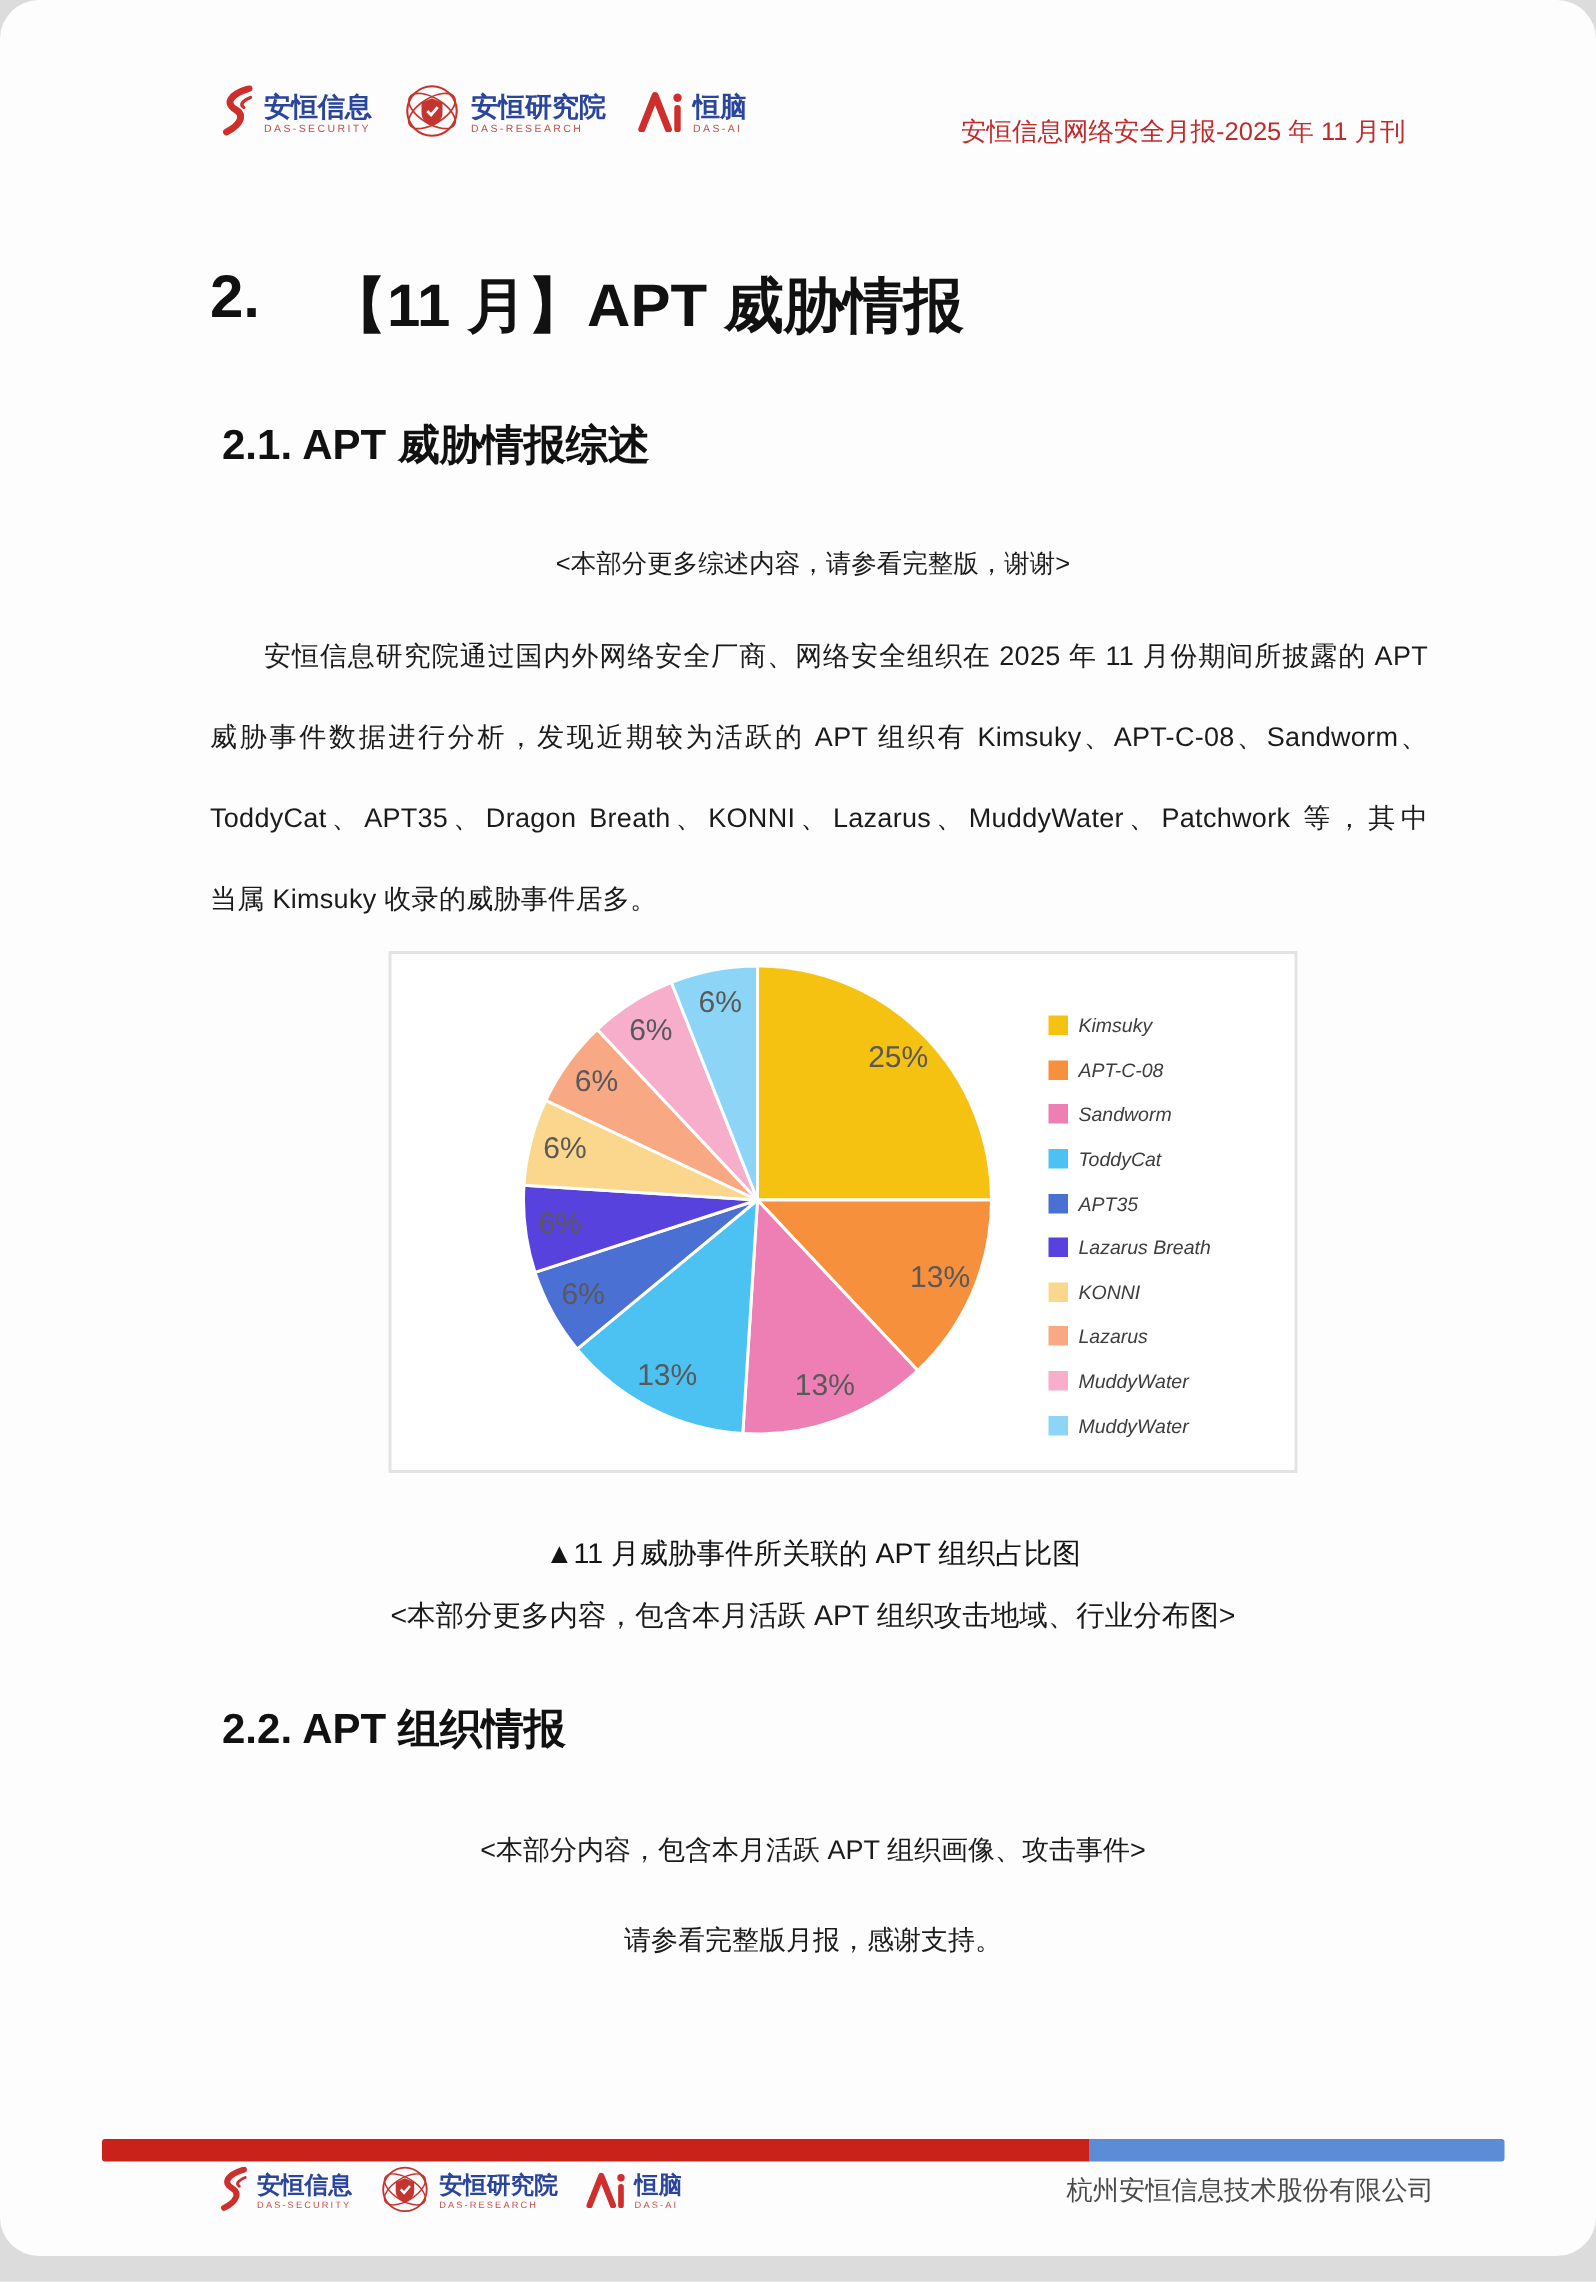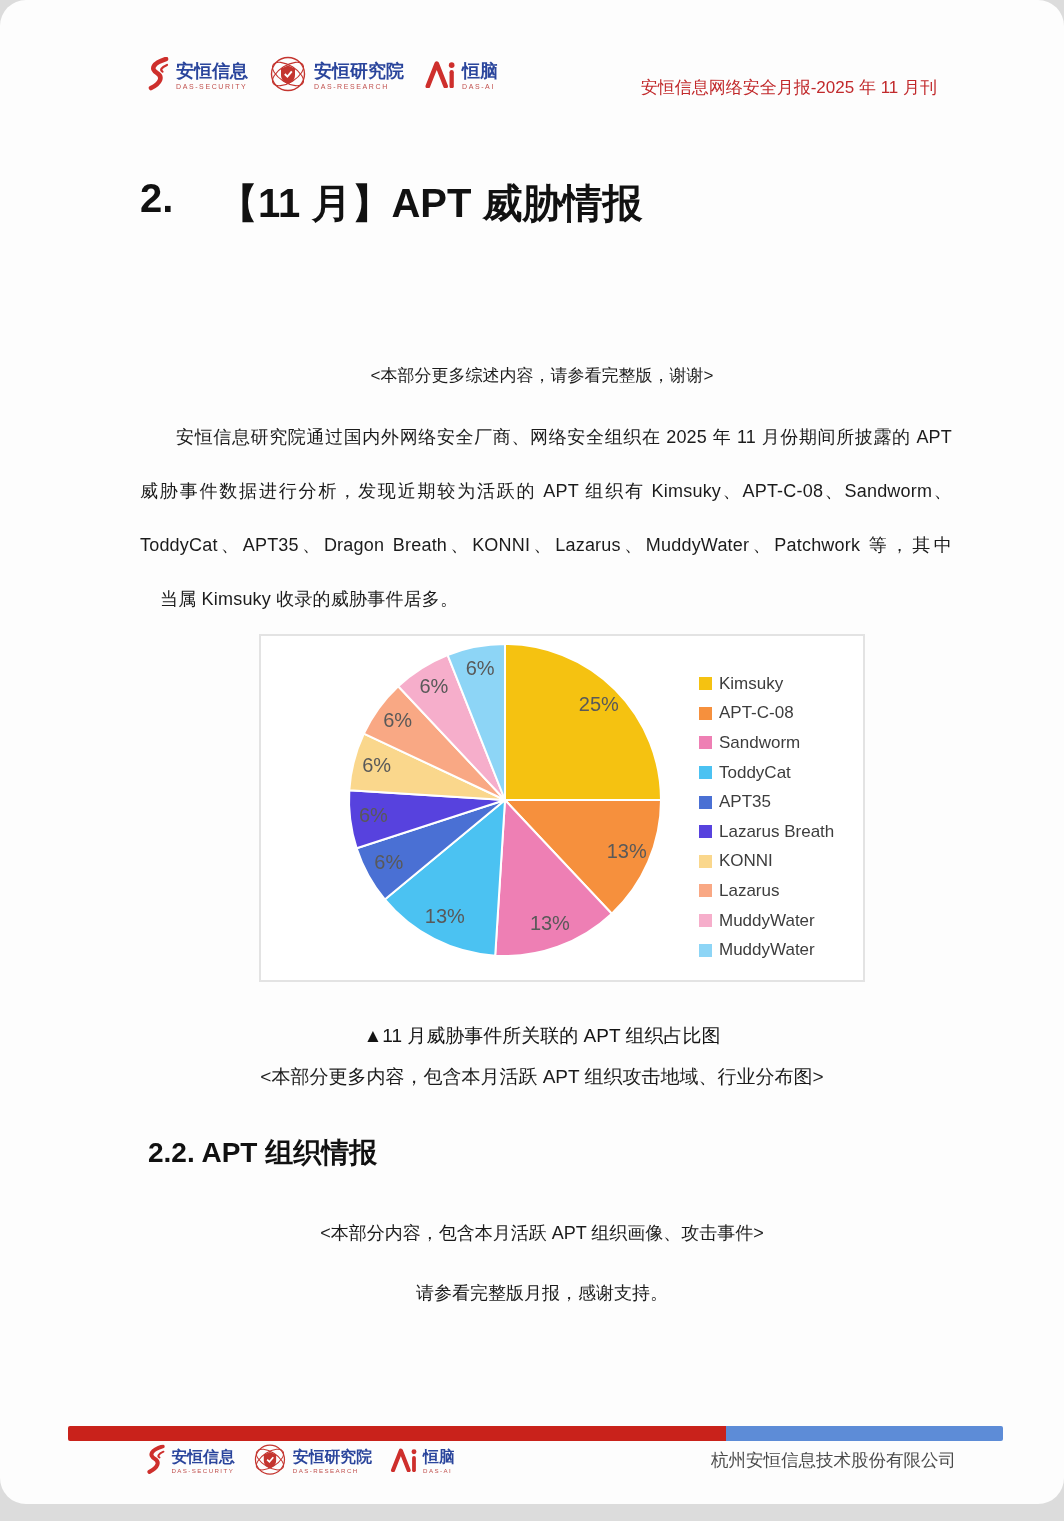--- a/index.html
+++ b/index.html
@@ -32,31 +32,31 @@
   .h2.s22{top:1134px;}
   .center-line{position:absolute;left:120px;right:100px;text-align:center;white-space:nowrap;}
   .note21{top:364px;font-size:17px;}
   .caption{top:1004px;font-size:19px;color:#141414;margin-top:19px;}
   .chartnote{top:1064px;font-size:19px;}
   .note221{top:1221px;font-size:18px;}
   .note222{top:1281px;font-size:18px;}
   .para{position:absolute;left:140px;top:410px;width:812px;font-size:18px;color:#1b1b1b;}
   .para-line{line-height:54px;height:54px;text-align:justify;text-align-last:justify;white-space:nowrap;letter-spacing:0.2px;}
   .para-line.first{padding-left:36px;}
-  .para-line.last{text-align-last:left;white-space:normal;margin-left:20px;}
+  .para-line.last{text-align-last:left;white-space:normal;}
   
   .chart-box{
     position:absolute;left:259px;top:634px;width:606px;height:348px;
     background:#ffffff;border:2px solid #e3e3e3;box-sizing:border-box;
   }
   .chart-box svg{position:absolute;left:0;top:0;}
   .legend{position:absolute;left:438px;top:33px;display:flex;flex-direction:column;}
   .legend-item{display:flex;align-items:center;height:29.6px;}
   .legend-swatch{width:13px;height:13px;margin-right:7px;flex:none;}
-  .legend-label{font-size:17px;color:#3d3d3d;white-space:nowrap;}
+  .legend-label{font-size:13px;color:#3d3d3d;white-space:nowrap;font-style:italic;}
   
   .footer-bar{position:absolute;left:68px;top:1426px;height:15px;width:935px;display:flex;}
   .footer-bar .red{width:658px;background:#c9221b;border-radius:2px 0 0 2px;}
   .footer-bar .blue{flex:1;background:#5d8cd7;border-radius:0 2px 2px 0;}
   .footer-logos{position:absolute;left:145px;top:1442px;transform:scale(0.88);transform-origin:left top;}
   .company{position:absolute;top:1448px;right:108px;font-size:17.5px;color:#4a4a4a;white-space:nowrap;}
 </style>
 </head>
 <body>
 
@@ -104,20 +104,21 @@
       </span>
     </div>
   </div>
   <div class="report-title">安恒信息网络安全月报-2025 年 11 月刊</div>
 
   <div class="h1">
     <span class="num">2.</span>
     <span>【11 月】APT 威胁情报</span>
   </div>
 
+  <div class="h2 s21">2.1. APT 威胁情报综述</div>
   <div class="center-line note21">&lt;本部分更多综述内容，请参看完整版，谢谢&gt;</div>
 
   <div class="para">
     <div class="para-line first">安恒信息研究院通过国内外网络安全厂商、网络安全组织在 2025 年 11 月份期间所披露的 APT</div>
     <div class="para-line">威胁事件数据进行分析，发现近期较为活跃的 APT 组织有 Kimsuky、APT-C-08、Sandworm、</div>
     <div class="para-line">ToddyCat、APT35、Dragon Breath、KONNI、Lazarus、MuddyWater、Patchwork 等，其中</div>
     <div class="para-line last">当属 Kimsuky 收录的威胁事件居多。</div>
   </div>
 
   <div class="chart-box">

